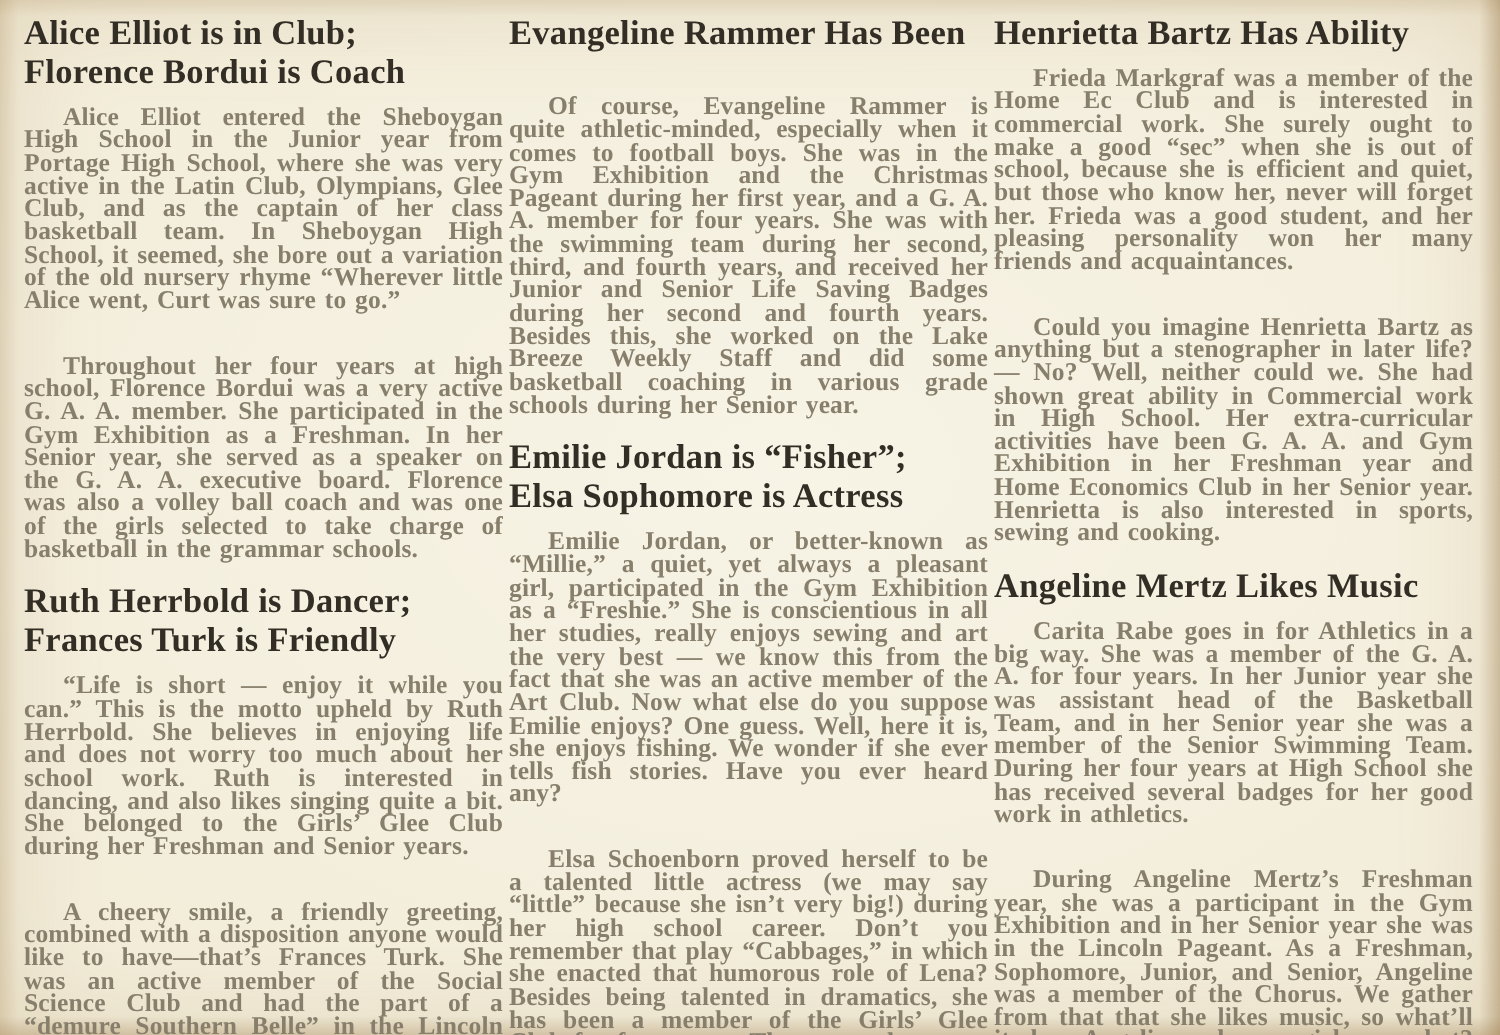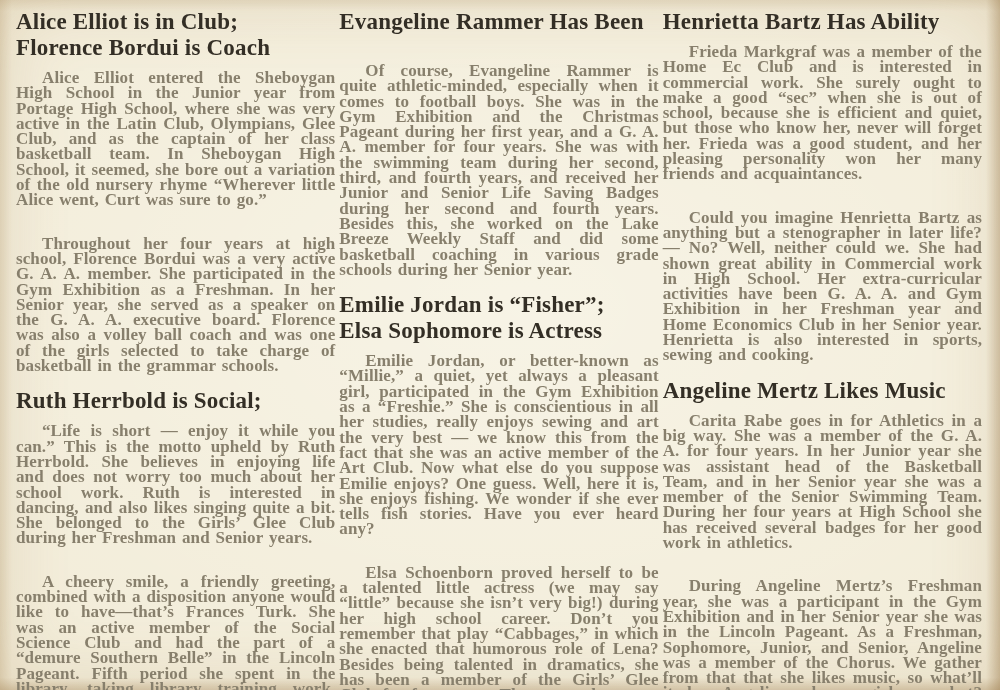--- a/index.html
+++ b/index.html
@@ -76,21 +76,22 @@
       <section class="article">
         <h2 class="headline">
           <span class="hl1">Alice Elliot is in Club;</span>
           <span class="hl2">Florence Bordui is Coach</span>
         </h2>
         <p>Alice Elliot entered the Sheboygan High School in the Junior year from Portage High School, where she was very active in the Latin Club, Olympians, Glee Club, and as the captain of her class basketball team.  In Sheboygan High School, it seemed, she bore out a variation of the old nursery rhyme “Wherever little Alice went, Curt was sure to go.”</p>
         <p>Throughout her four years at high school, Florence Bordui was a very active G. A. A. member.  She participated in the Gym Exhibition as a Freshman.  In her Senior year, she served as a speaker on the G. A. A. executive board.  Florence was also a volley ball coach and was one of the girls selected to take charge of basketball in the grammar schools.</p>
       </section>
       <section class="article">
         <h2 class="headline">
-          <span class="hl1">Ruth Herrbold is Social;</span>
+          <span class="hl1">Ruth Herrbold is Dancer;</span>
+          <span class="hl2">Frances Turk is Friendly</span>
         </h2>
         <p>“Life is short — enjoy it while you can.” This is the motto upheld by Ruth Herrbold. She believes in enjoying life and does not worry too much about her school work.  Ruth is interested in dancing, and also likes singing quite a bit. She belonged to the Girls’ Glee Club during her Freshman and Senior years.</p>
         <p>A cheery smile, a friendly greeting, combined with a disposition anyone would like to have—that’s Frances Turk.  She was an active member of the Social Science Club and had the part of a “demure Southern Belle” in the Lincoln Pageant.  Fifth period she spent in the library, taking library training work, which made her a member of the Library Club, in which she took an active part.</p>
       </section>
     </div>
 
     <div class="col">
       <section class="article">
         <h2 class="headline">
           <span class="hl1">Evangeline Rammer Has Been</span>

